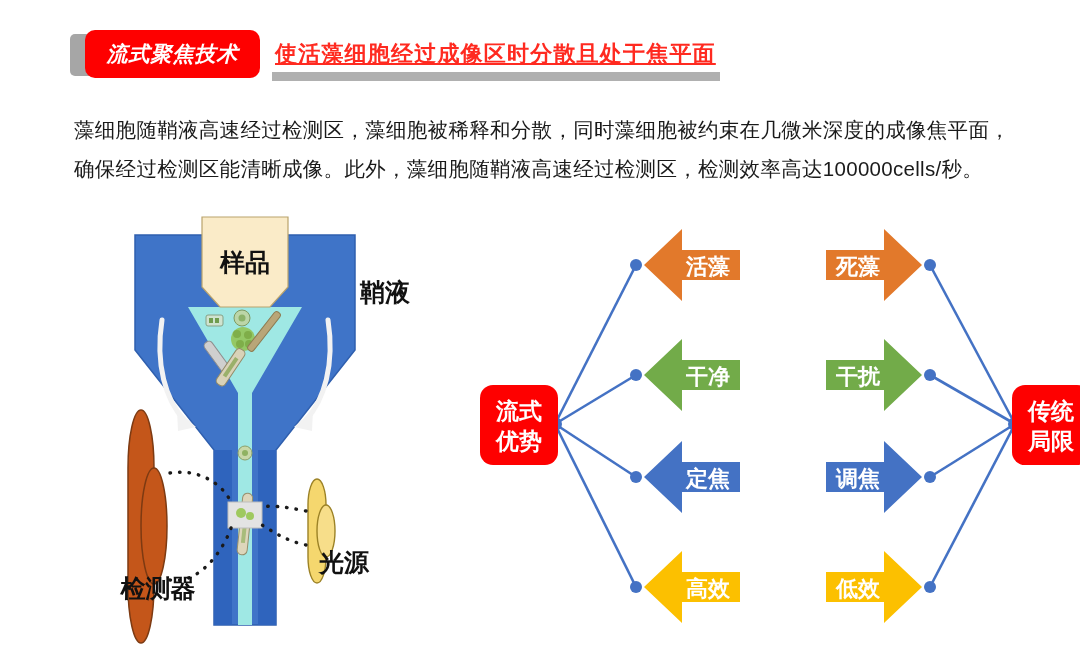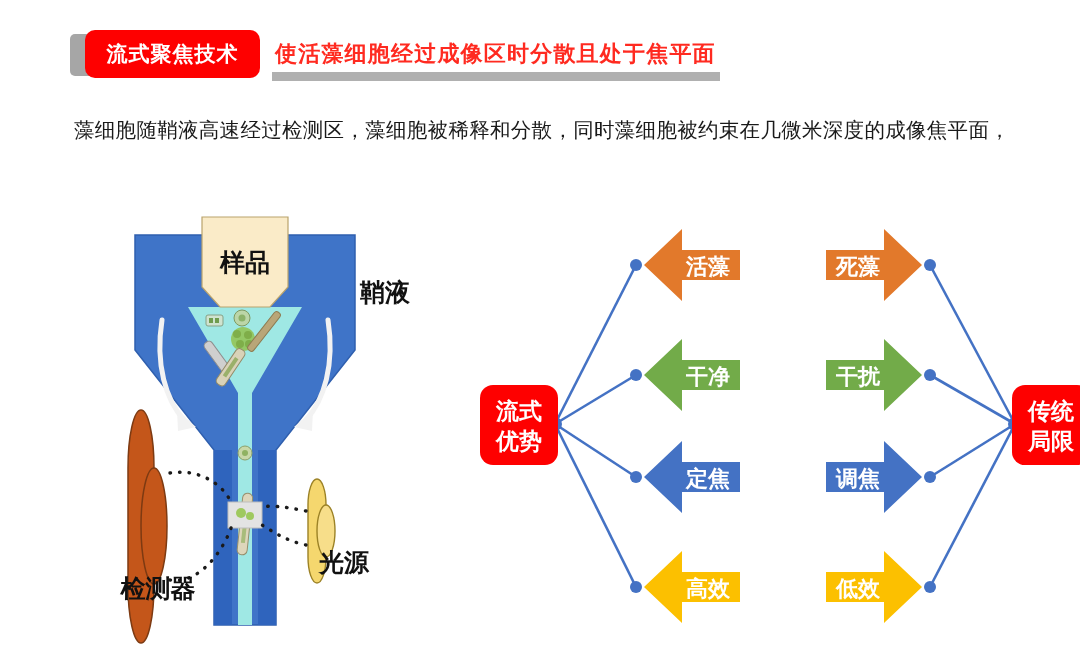--- a/index.html
+++ b/index.html
@@ -5,21 +5,21 @@
   html,body{margin:0;padding:0;background:#ffffff;}
   body{width:1080px;height:656px;position:relative;overflow:hidden;
        font-family:"Liberation Sans","DejaVu Sans",sans-serif;}
 
   
   #header{position:absolute;left:0;top:0;width:1080px;height:100px;}
   #hdr-gray-tab{position:absolute;left:70px;top:34px;width:26px;height:42px;
       background:#a6a6a6;border-radius:5px;}
   #hdr-badge{position:absolute;left:85px;top:30px;width:175px;height:48px;
       background:#fe0000;border-radius:10px;display:flex;align-items:center;
-      justify-content:center;}
+      justify-content:center;font-style:italic;}
   #hdr-badge-label{color:#ffffff;font-size:21px;font-weight:bold;letter-spacing:1px;}
   #hdr-subtitle{position:absolute;left:275px;top:39px;color:#ff2a20;font-size:22px;
       font-weight:bold;letter-spacing:1.2px;white-space:nowrap;}
   #hdr-underline{position:absolute;left:272px;top:72px;width:448px;height:9px;
       background:#b0b0b0;}
 
   
   #paragraph{position:absolute;left:74px;top:110px;width:990px;
       font-size:20.5px;line-height:39px;color:#1a1a1a;letter-spacing:.3px;}
 
@@ -30,26 +30,27 @@
   #fishbone{position:absolute;left:470px;top:205px;width:630px;height:450px;}
 </style>
 </head>
 <body>
 
 <div id="header">
   <div id="hdr-gray-tab" style="background: rgb(166, 166, 166);"></div>
   <div id="hdr-badge" style="background: rgb(254, 0, 0);">
     <span id="hdr-badge-label">流式聚焦技术</span>
   </div>
-  <div id="hdr-subtitle" style="color: rgb(255, 42, 32);">使活藻细胞经过成像区时分散且处于焦平面</div>
+  <div id="hdr-subtitle" style="color: rgb(255, 42, 32); text-decoration: underline;">使活藻细胞经过成像区时分散且处于焦平面</div>
   <div id="hdr-underline" style="background: rgb(176, 176, 176);"></div>
 </div>
 
 <div id="paragraph">
   <div>藻细胞随鞘液高速经过检测区，藻细胞被稀释和分散，同时藻细胞被约束在几微米深度的成像焦平面，</div>
+  <div>确保经过检测区能清晰成像。此外，藻细胞随鞘液高速经过检测区，检测效率高达100000cells/秒。</div>
 </div>
 
 <div id="flowcell">
   <svg width="380" height="450" viewBox="0 0 380 450">
     <defs>
       <linearGradient id="gSheath" x1="0" y1="0" x2="1" y2="0">
         <stop offset="0%" stop-color="#3f74c8"></stop>
         <stop offset="48%" stop-color="#3f74c8"></stop>
         <stop offset="52%" stop-color="#3f74c8"></stop>
         <stop offset="100%" stop-color="#3f74c8"></stop>

